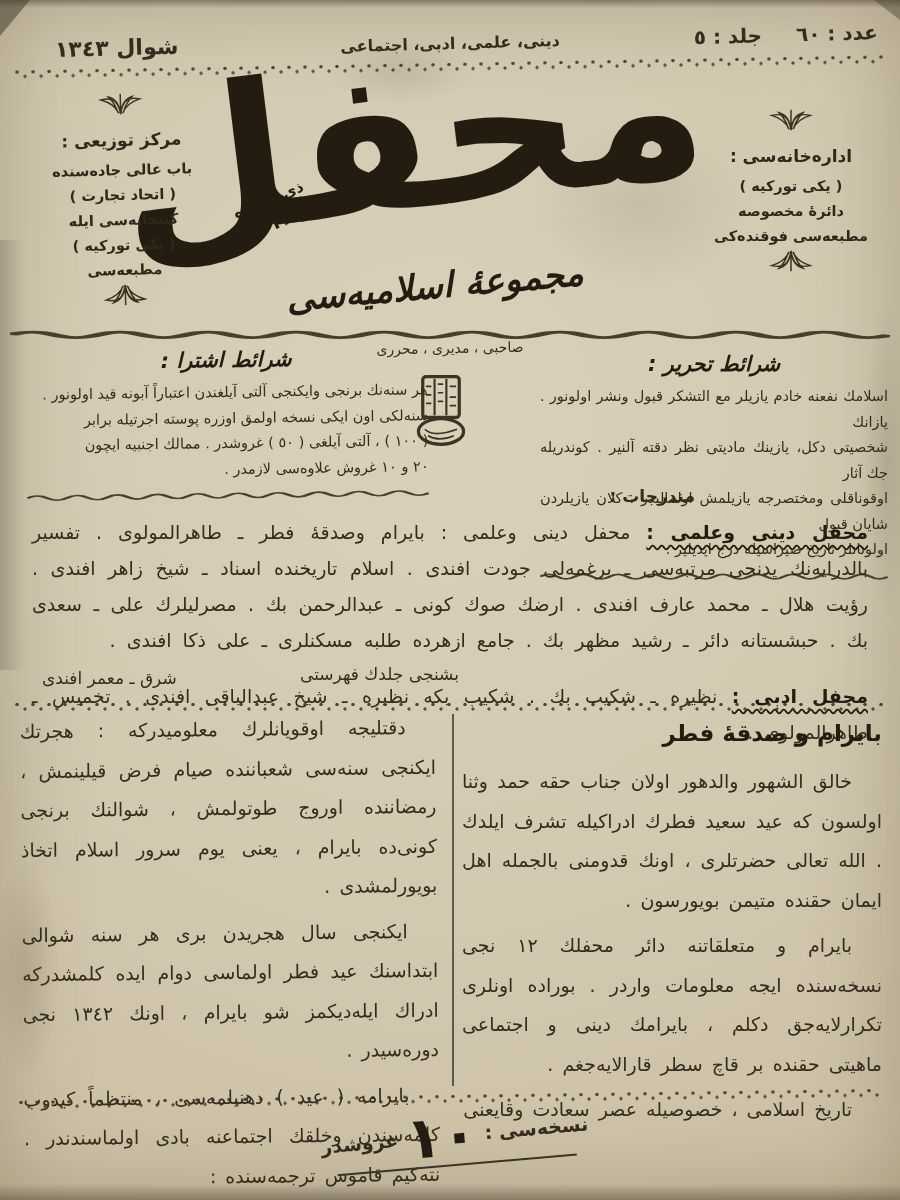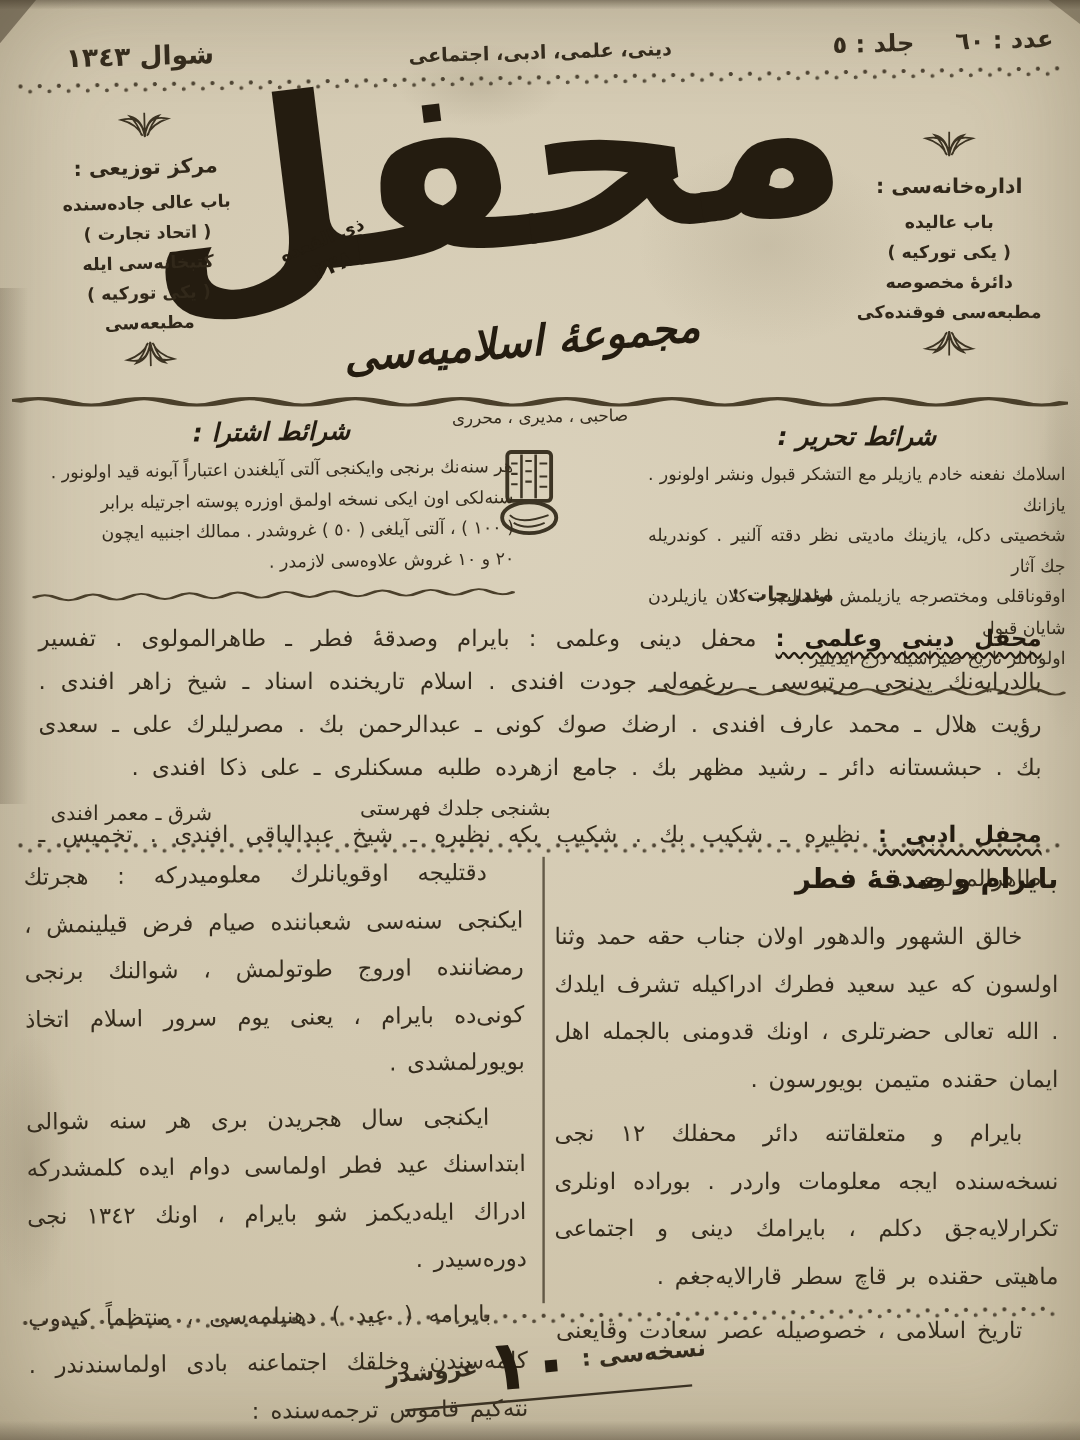--- a/index.html
+++ b/index.html
@@ -124,21 +124,20 @@
   </div>
   <div class="mast-subtitle">مجموعهٔ اسلاميه‌سى</div>
 
   <div class="side-block admin">
     <span class="ornament">
       <svg width="66" height="24" viewBox="0 0 70 26">
           <path class="orn-path" d="M35 24 C34 14 30 7 22 5 C27 10 30 15 32 22 M35 24 C36 14 40 7 48 5 C43 10 40 15 38 22 M35 24 C33 10 27 5 14 8 C24 11 30 16 33 23 M35 24 C37 10 43 5 56 8 C46 11 40 16 37 23 M35 24 C35 12 35 6 35 2"></path>
         </svg>
     </span>
     <div class="side-heading">اداره‌خانه‌سى :</div>
-    <div class="side-line">باب عاليده</div>
     <div class="side-line">( يكى توركيه )</div>
     <div class="side-line">دائرهٔ مخصوصه</div>
     <div class="side-line">مطبعه‌سى فوقنده‌كى</div>
     <span class="ornament" style="transform:scaleY(-1);">
       <svg width="66" height="24" viewBox="0 0 70 26">
           <path class="orn-path" d="M35 24 C34 14 30 7 22 5 C27 10 30 15 32 22 M35 24 C36 14 40 7 48 5 C43 10 40 15 38 22 M35 24 C33 10 27 5 14 8 C24 11 30 16 33 23 M35 24 C37 10 43 5 56 8 C46 11 40 16 37 23 M35 24 C35 12 35 6 35 2"></path>
         </svg>
     </span>
   </div>
 

